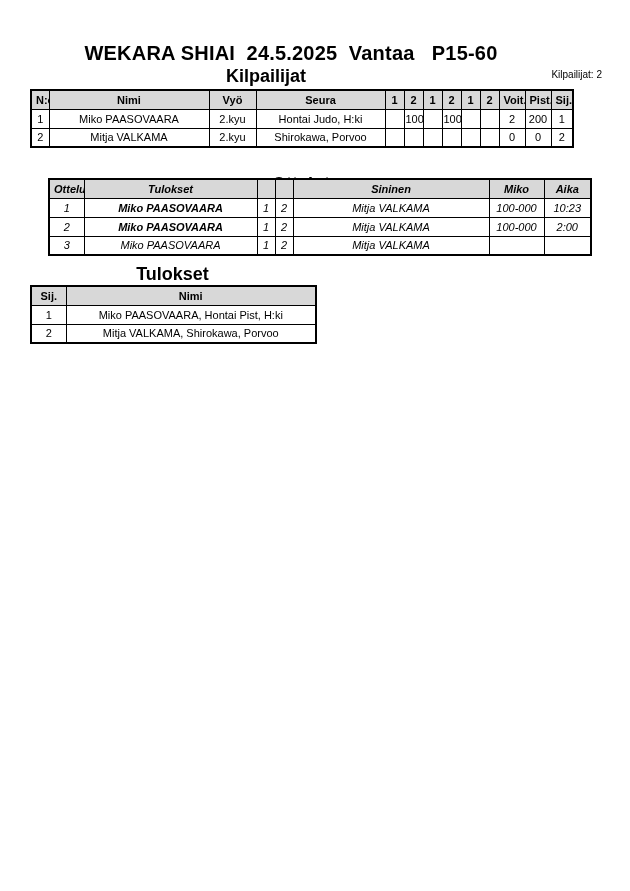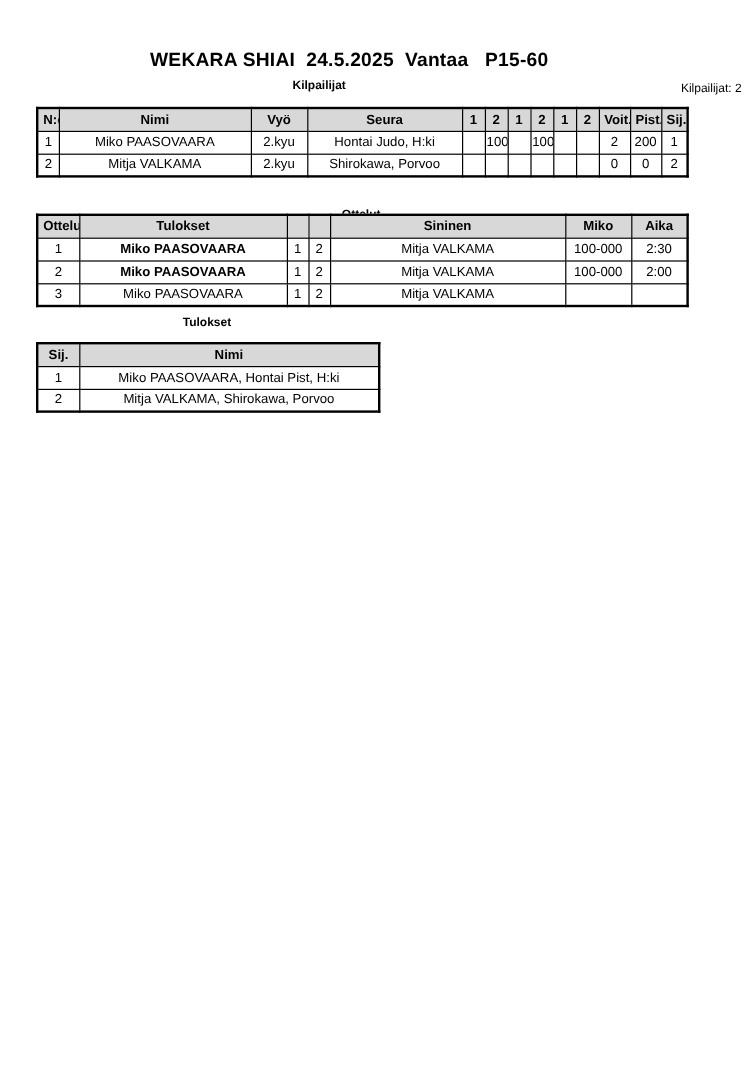--- a/index.html
+++ b/index.html
@@ -2,45 +2,45 @@
 <html><head>
 <meta charset="utf-8">
 <style>
   * { margin:0; padding:0; box-sizing:border-box; }
   html,body { background:#ffffff; }
   body { font-family:"Liberation Sans", sans-serif; color:#000; }
   .page { position:relative; width:630px; height:891px; background:#fff; overflow:hidden; }
 
   .title {
     position:absolute; top:42px; left:0; width:582px;
-    text-align:center; font-size:16px; font-weight:bold; white-space:pre;
+    text-align:center; font-size:20px; font-weight:bold; white-space:pre;
     letter-spacing:0.2px;
   }
-  .sec-title { position:absolute; font-size:10px; font-weight:bold; text-align:center; }
+  .sec-title { position:absolute; font-size:18px; font-weight:bold; text-align:center; }
   #competitors-title { top:66px; left:30px; width:472px; }
   #matches-title     { top:174px; left:30px; width:542px; }
   #results-title     { top:264px; left:30px; width:285px; }
 
-  .count-label { position:absolute; top:69px; right:12px; font-size:10px; }
+  .count-label { position:absolute; top:69px; right:28px; font-size:10px; }
 
   table {
     position:absolute; border-collapse:collapse; table-layout:fixed;
     font-size:11px; border:2px solid #000; background:#fff;
   }
   td, th {
     border:1px solid #000; height:19px; padding:0 4px;
     overflow:hidden; white-space:nowrap; font-size:11px; font-weight:normal;
   }
   th { background:#d8d8d8; font-weight:bold; text-align:center; }
   .c { text-align:center; padding:0 1px; }
   .l { text-align:center; }
   .bold { font-weight:bold; }
 
   #competitors-table { top:89px;  left:30px; width:542px; }
-  #matches-table     { top:178px; left:30px; width:542px; }
+  #matches-table     { top:178px; left:48px; width:542px;font-style:italic; }
   #results-table     { top:285px; left:30px; width:285px; }
 </style>
 </head>
 <body>
 
 <div class="page">
 
   <div class="title">WEKARA SHIAI  24.5.2025  Vantaa   P15-60</div>
 
   <div class="sec-title" id="competitors-title">Kilpailijat</div>
@@ -133,21 +133,21 @@
       <th>Miko</th>
       <th>Aika</th>
     </tr>
     <tr>
       <td class="c">1</td>
       <td class="l bold">Miko PAASOVAARA</td>
       <td class="c">1</td>
       <td class="c">2</td>
       <td class="l">Mitja VALKAMA</td>
       <td class="c">100-000</td>
-      <td class="c">2:30</td>
+      <td class="c">10:23</td>
     </tr>
     <tr>
       <td class="c">2</td>
       <td class="l bold">Miko PAASOVAARA</td>
       <td class="c">1</td>
       <td class="c">2</td>
       <td class="l">Mitja VALKAMA</td>
       <td class="c">100-000</td>
       <td class="c">2:00</td>
     </tr>

